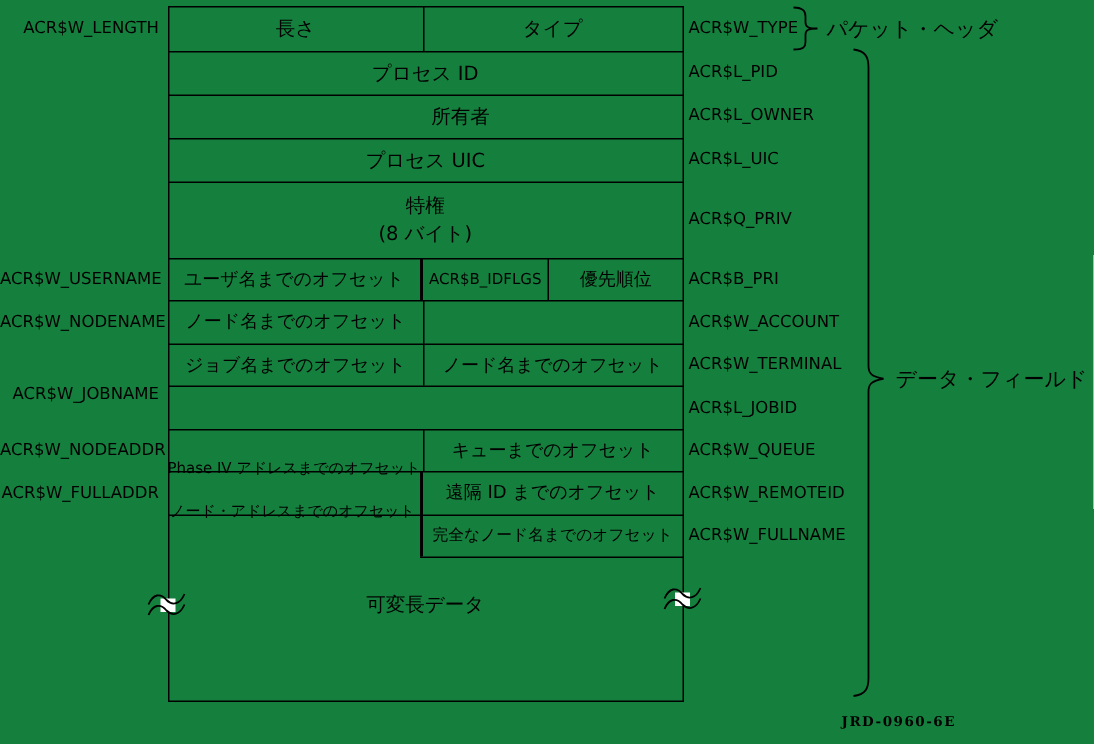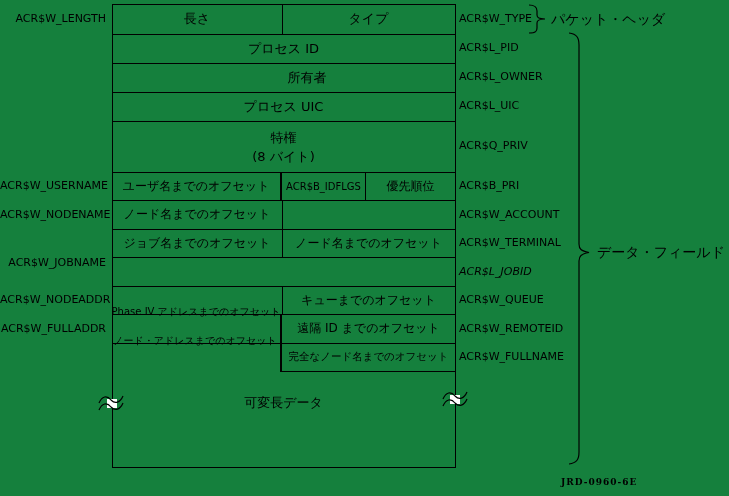--- a/index.html
+++ b/index.html
@@ -46,21 +46,21 @@
   <div class="lbl left-col" style="left:0;top:322px;">ACR$W_FULLADDR</div>
 
   <div class="lbl" style="left:459px;top:12px;">ACR$W_TYPE</div>
   <div class="lbl" style="left:459px;top:41px;">ACR$L_PID</div>
   <div class="lbl" style="left:459px;top:70px;">ACR$L_OWNER</div>
   <div class="lbl" style="left:459px;top:99px;">ACR$L_UIC</div>
   <div class="lbl" style="left:459px;top:139px;">ACR$Q_PRIV</div>
   <div class="lbl" style="left:459px;top:179px;">ACR$B_PRI</div>
   <div class="lbl" style="left:459px;top:208px;">ACR$W_ACCOUNT</div>
   <div class="lbl" style="left:459px;top:236px;">ACR$W_TERMINAL</div>
-  <div class="lbl" style="left:459px;top:265px;font-style:italic;">ACR$L_JOBID</div>
+  <div class="lbl" style="left:459px;top:265px;">ACR$L_JOBID</div>
   <div class="lbl" style="left:459px;top:293px;">ACR$W_QUEUE</div>
   <div class="lbl" style="left:459px;top:322px;">ACR$W_REMOTEID</div>
   <div class="lbl" style="left:459px;top:350px;">ACR$W_FULLNAME</div>
 
   <div class="hline" style="left:112px;top:4px;width:344px;"></div>
   <div class="hline" style="left:112px;top:34px;width:344px;"></div>
   <div class="hline" style="left:112px;top:63px;width:344px;"></div>
   <div class="hline" style="left:112px;top:92px;width:344px;"></div>
   <div class="hline" style="left:112px;top:121px;width:344px;"></div>
   <div class="hline" style="left:112px;top:172px;width:344px;"></div>

